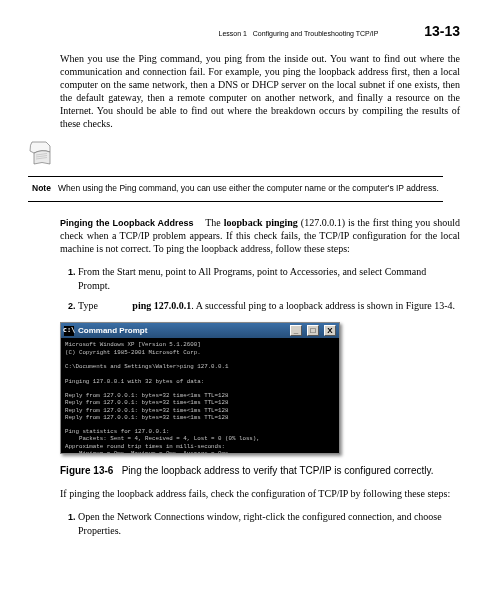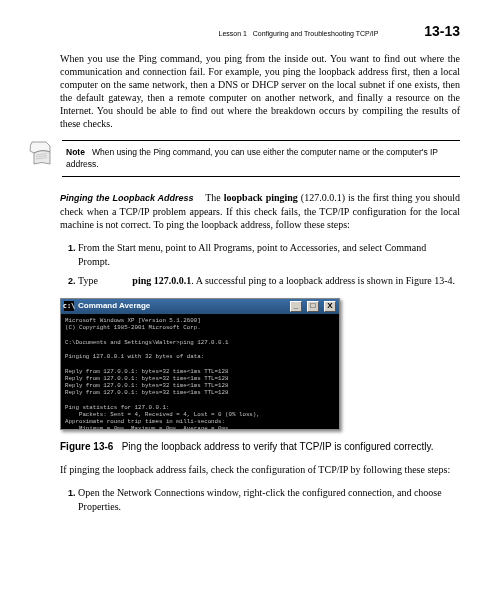--- a/index.html
+++ b/index.html
@@ -15,34 +15,34 @@
     }
     .running-head {
       font-family: Arial, Helvetica, sans-serif;
       font-size: 7px;
       text-align: right;
       margin-bottom: 12px;
       font-weight: normal;
     }
     .running-head .pagenum { font-weight: bold; font-size: 14px; margin-left: 40px; }
     p.body { margin-bottom: 10px; text-align: justify; }
-    .note-row { display: flex; gap: 10px; margin: 10px 0 14px -32px; align-items: flex-start; }
+    .note-row { display: flex; gap: 10px; margin: 10px 0 14px -32px; align-items: flex-start; flex-direction: column; }
     .note-icon { width: 24px; height: 26px; flex-shrink: 0; }
     .note-box {
       border-top: 1px solid #000;
       border-bottom: 1px solid #000;
       padding: 6px 4px;
       font-family: Arial, Helvetica, sans-serif;
       font-size: 8.5px;
       line-height: 1.35;
       flex: 1;
     }
     .note-box .label { font-weight: bold; }
     .subhead { margin-bottom: 4px; text-align: justify; }
-    .subhead .sh { font-family: Arial, Helvetica, sans-serif; font-weight: bold; font-size: 9px; font-style: italic; }
+    .subhead .sh { font-family: Arial, Helvetica, sans-serif; font-weight: bold; font-size: 9px; }
     ol.steps { margin: 6px 0 10px 0; padding-left: 18px; }
     ol.steps li { margin-bottom: 6px; font-family: Arial, Helvetica, sans-serif; font-weight: bold; font-size: 9px; }
     ol.steps li span { font-family: Georgia, serif; font-weight: normal; font-size: 10px; }
     ol.steps li .cmd { font-weight: bold; margin-left: 32px; }
     .figure-wrap { margin: 6px 0 4px 0; }
     .cmd-window {
       width: 280px;
       box-shadow: 2px 2px 3px rgba(0,0,0,0.45);
       background: #000;
       border: 1px solid #888;
@@ -118,21 +118,21 @@
   <li><span>From the Start menu, point to All Programs, point to Accessories, and select Command Prompt.</span></li>
   <li>
     <span>Type </span><span class="cmd">ping 127.0.0.1</span><span>. A successful ping to a loopback address is shown in Figure 13-4.</span>
   </li>
 </ol>
 
 <div class="figure-wrap">
   <div class="cmd-window">
     <div class="cmd-title">
       <span class="t-icon">c:\</span>
-      <span>Command Average</span>
+      <span>Command Prompt</span>
       <span class="spacer"></span>
       <span class="win-btn">_</span>
       <span class="win-btn">□</span>
       <span class="win-btn">X</span>
     </div>
     <div class="cmd-body">Microsoft Windows XP [Version 5.1.2600]
 (C) Copyright 1985-2001 Microsoft Corp.
 
 C:\Documents and Settings\Walter&gt;ping 127.0.0.1
 

